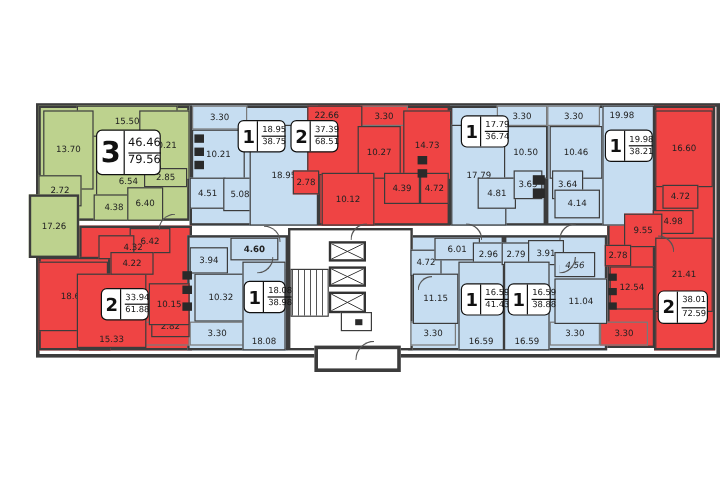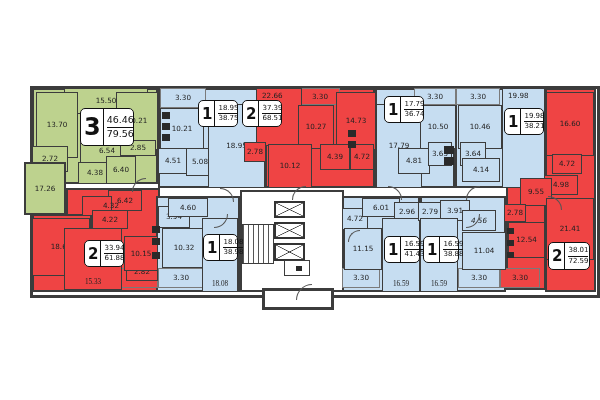--- a/index.html
+++ b/index.html
@@ -4,21 +4,21 @@
 <style>
   html,body{margin:0;padding:0;background:#fff;}
   .plan{position:relative;width:600px;height:400px;background:#fff;overflow:hidden;
         font-family:"DejaVu Sans",sans-serif;}
   .outline{position:absolute;border:3px solid #3c3c3c;background:#fff;z-index:0;}
   .zone{position:absolute;border:2px solid #3c3c3c;z-index:1;box-sizing:border-box;}
   .room{position:absolute;border:1.2px solid #3c3c3c;z-index:3;box-sizing:border-box;
         display:flex;align-items:center;justify-content:center;}
   .room span{font-size:7.2px;color:#222;line-height:1;}
   .room.balcony{border:1px solid #7a7a7a;z-index:2;}
-  .room.lp-b{align-items:flex-end;font-family:Liberation Serif, serif;}  .room.lp-b span{padding-bottom:3px;}
+  .room.lp-b{align-items:flex-end;}  .room.lp-b span{padding-bottom:3px;}
   .room.lp-t{align-items:flex-start;justify-content:flex-start;} .room.lp-t span{padding:3px 0 0 5px;}
   .room.outset{border-width:2.5px;}
   .c-g{background:#bdd28e;} .c-p{background:#ef4444;} .c-b{background:#c6ddf1;}
   .core{position:absolute;background:#fff;border:2px solid #3c3c3c;z-index:2;box-sizing:border-box;}
   .stairs{position:absolute;border:1.5px solid #3c3c3c;z-index:4;box-sizing:border-box;
           background:repeating-linear-gradient(90deg,#555 0 1px,transparent 1px 5px);}
   .elev{position:absolute;border:2px solid #333;background:
         linear-gradient(to top right,transparent calc(50% - .7px),#333 50%,transparent calc(50% + .7px)),
         linear-gradient(to bottom right,transparent calc(50% - .7px),#333 50%,transparent calc(50% + .7px)),#fff;
         z-index:4;box-sizing:border-box;}
@@ -195,21 +195,21 @@
     </div>
     <div class="room c-p" style="left: 124px; top: 236px; width: 34px; height: 35px;">
       <span>10.15</span>
     </div>
     <div class="room c-p balcony" style="left: 118px; top: 268px; width: 40px; height: 20px;">
       <span>3.30</span>
     </div>
     <div class="room c-b" style="left: 158px; top: 206px; width: 32px; height: 22px;">
       <span>3.94</span>
     </div>
-    <div class="room c-b" style="left: 168px; top: 198px; width: 40px; height: 19px;">
+    <div class="room c-b" style="left: 192px; top: 198px; width: 40px; height: 19px; font-weight: bold;">
       <span>4.60</span>
     </div>
     <div class="room c-b" style="left: 212px; top: 200px; width: 26px; height: 22px; margin-top: 24px;">
       <span>2.04</span>
     </div>
     <div class="room c-b" style="left: 162px; top: 228px; width: 44px; height: 40px;">
       <span>10.32</span>
     </div>
     <div class="room c-b balcony" style="left: 158px; top: 268px; width: 46px; height: 20px;">
       <span>3.30</span>

